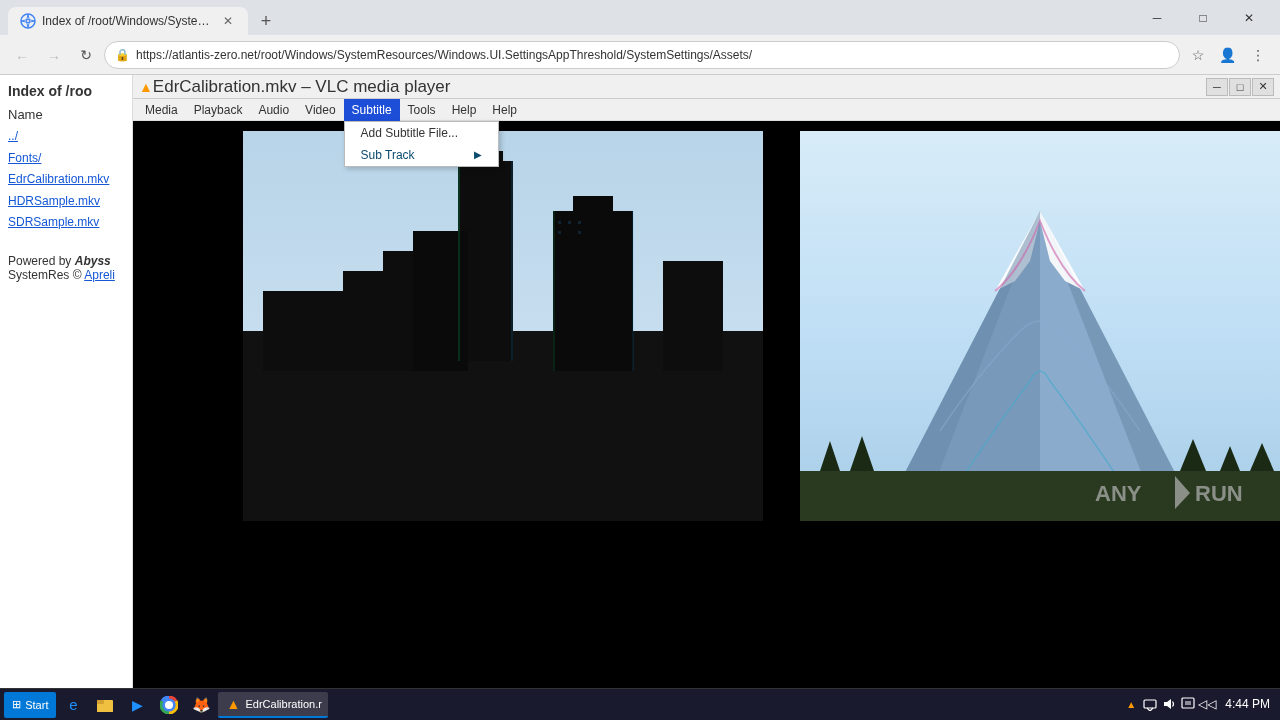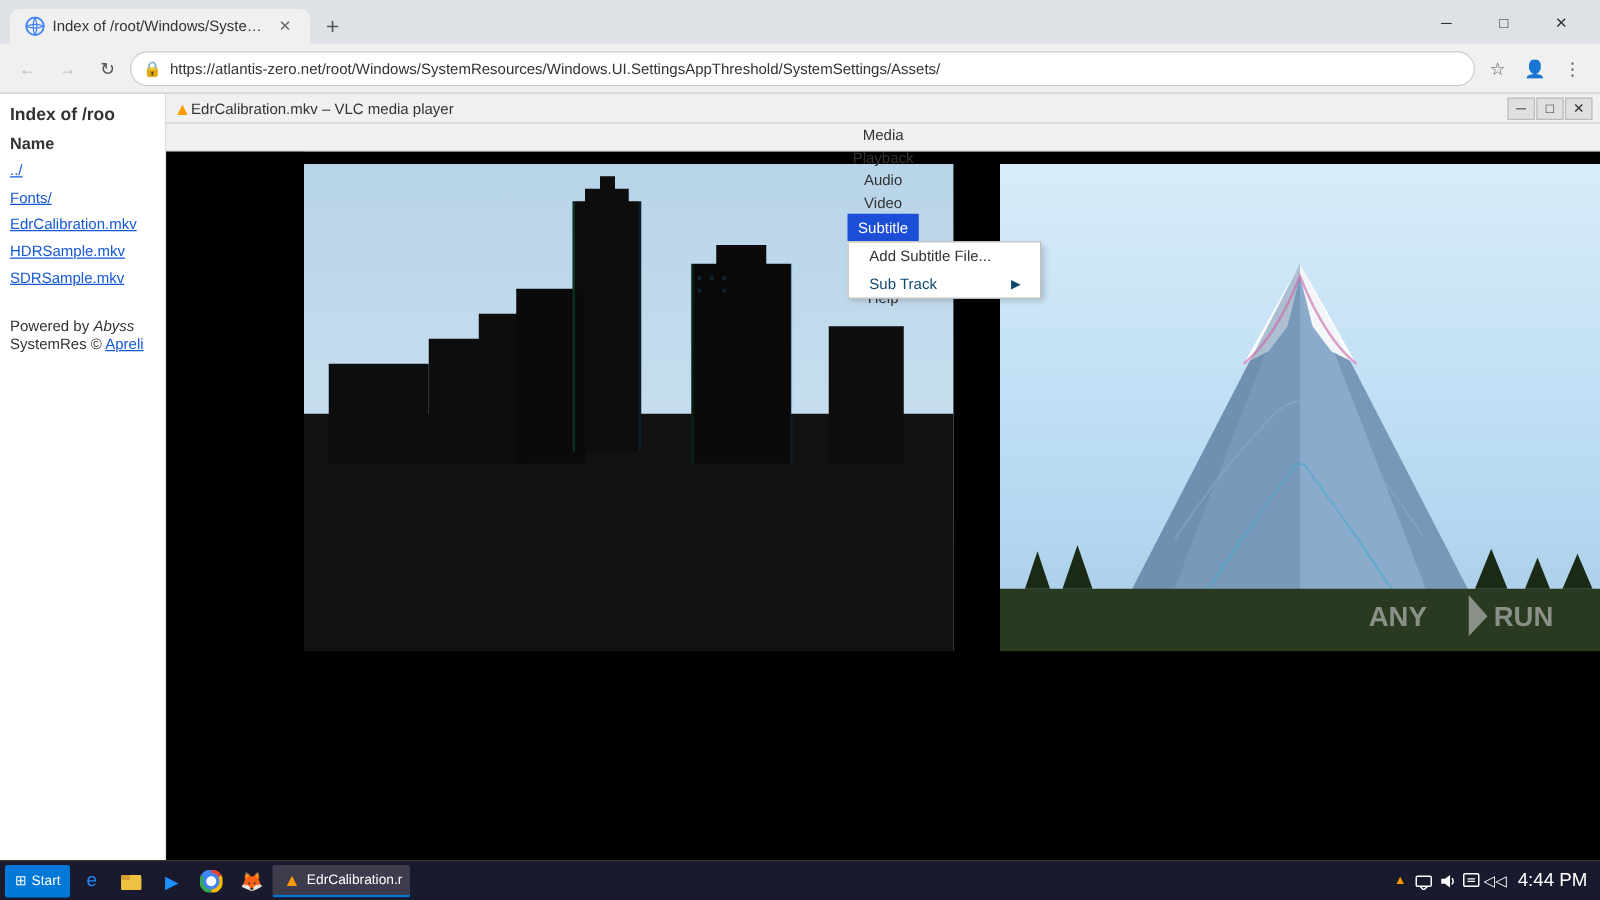--- a/index.html
+++ b/index.html
@@ -30,54 +30,54 @@
     
     .main-content { flex: 1; display: flex; position: relative; overflow: hidden; }
 
     
     .tab-favicon-globe { width: 16px; height: 16px; display: flex; align-items: center; justify-content: center; }
 
     
     .browser-page { width: 133px; background: white; padding: 8px; overflow: hidden; border-right: 1px solid #ddd; flex-shrink: 0; }
     .browser-page h1 { font-size: 14px; font-weight: bold; color: #333; margin-bottom: 8px; }
     .file-list { list-style: none; }
-    .file-list-header { font-weight: bold; font-size: 13px; margin-bottom: 4px; color: #333; }
+    .file-list-header { font-weight: normal; font-size: 13px; margin-bottom: 4px; color: #333; }
     .file-list a { color: #1558d6; text-decoration: underline; font-size: 12px; display: block; line-height: 1.8; }
     .page-footer { margin-top: 20px; font-size: 12px; color: #333; }
-    .page-footer .abyss { font-style: italic; font-weight: normal; }
+    .page-footer .abyss { font-style: italic; font-weight: bold; }
     .page-footer a { color: #1558d6; text-decoration: underline; }
 
     
     .vlc-window { position: absolute; left: 133px; top: 0; right: 0; bottom: 0; display: flex; flex-direction: column; }
 
     
     .vlc-titlebar { height: 24px; background: #f0f0f0; display: flex; align-items: center; padding: 0 6px; border-bottom: 1px solid #ccc; }
-    .vlc-title { flex: 1; font-size: 12px; color: #333; }
+    .vlc-title { flex: 1; font-size: 17px; color: #333; }
     .vlc-win-controls { display: flex; gap: 1px; }
     .vlc-win-btn { width: 22px; height: 18px; display: flex; align-items: center; justify-content: center; font-size: 11px; color: #333; cursor: pointer; background: #e0e0e0; border: 1px solid #bbb; }
 
     
-    .vlc-menubar { height: 22px; background: #f0f0f0; display: flex; align-items: center; padding: 0 4px; gap: 0; border-bottom: 1px solid #ddd; position: relative; z-index: 10; flex-direction: column; }
+    .vlc-menubar { height: 22px; background: #f0f0f0; display: flex; align-items: center; padding: 0 4px; gap: 0; border-bottom: 1px solid #ddd; position: relative; z-index: 10; }
     .vlc-menu-item { padding: 2px 8px; font-size: 12px; color: #333; cursor: pointer; height: 22px; display: flex; align-items: center; }
     .vlc-menu-item.active { background: #1d4ed8; color: white; }
 
     
     .vlc-video { flex: 1; background: #000; position: relative; overflow: hidden; }
     .dropdown-arrow { font-size: 10px; }
 
     
     .taskbar { height: 32px; background: #1a1a2e; display: flex; align-items: center; padding: 0 4px; gap: 2px; border-top: 1px solid #333; position: relative; z-index: 200; }
     .start-btn { background: #0078d7; color: white; padding: 2px 8px; font-size: 11px; height: 26px; display: flex; align-items: center; gap: 4px; cursor: pointer; border-radius: 2px; }
     .taskbar-item { height: 26px; padding: 0 6px; display: flex; align-items: center; gap: 3px; cursor: pointer; border-radius: 2px; }
     .taskbar-icon { width: 18px; height: 18px; display: flex; align-items: center; justify-content: center; }
     .taskbar-text { font-size: 11px; color: white; }
     .taskbar-right { margin-left: auto; display: flex; align-items: center; gap: 4px; }
     .taskbar-tray { display: flex; align-items: center; gap: 3px; }
     .tray-icon { width: 16px; height: 16px; display: flex; align-items: center; justify-content: center; font-size: 10px; color: white; cursor: pointer; }
-    .time-display { font-size: 15px; color: white; text-align: right; line-height: 1.4; padding: 0 6px; }
+    .time-display { font-size: 12px; color: white; text-align: right; line-height: 1.4; padding: 0 6px; }
 
     
     .icon-triangle { color: #f90; font-size: 14px; }
 
     
     .subtitle-menu-container { position: relative; }
     .subtitle-dropdown { position: absolute; top: 22px; left: 0; background: white; border: 1px solid #bbb; box-shadow: 2px 2px 5px rgba(0,0,0,0.2); min-width: 155px; z-index: 200; }
     .subtitle-dropdown-item { padding: 4px 16px; font-size: 12px; color: #333; cursor: pointer; display: flex; align-items: center; justify-content: space-between; white-space: nowrap; }
     .subtitle-dropdown-item.disabled { color: #0c4a6e; }
 

